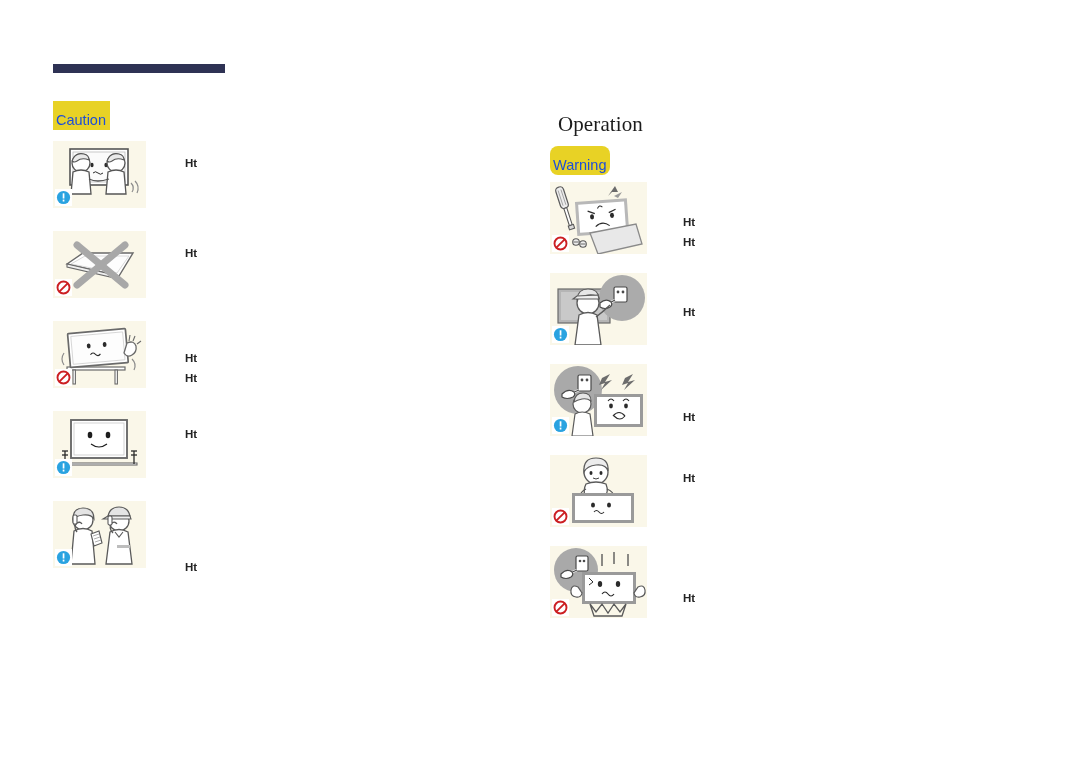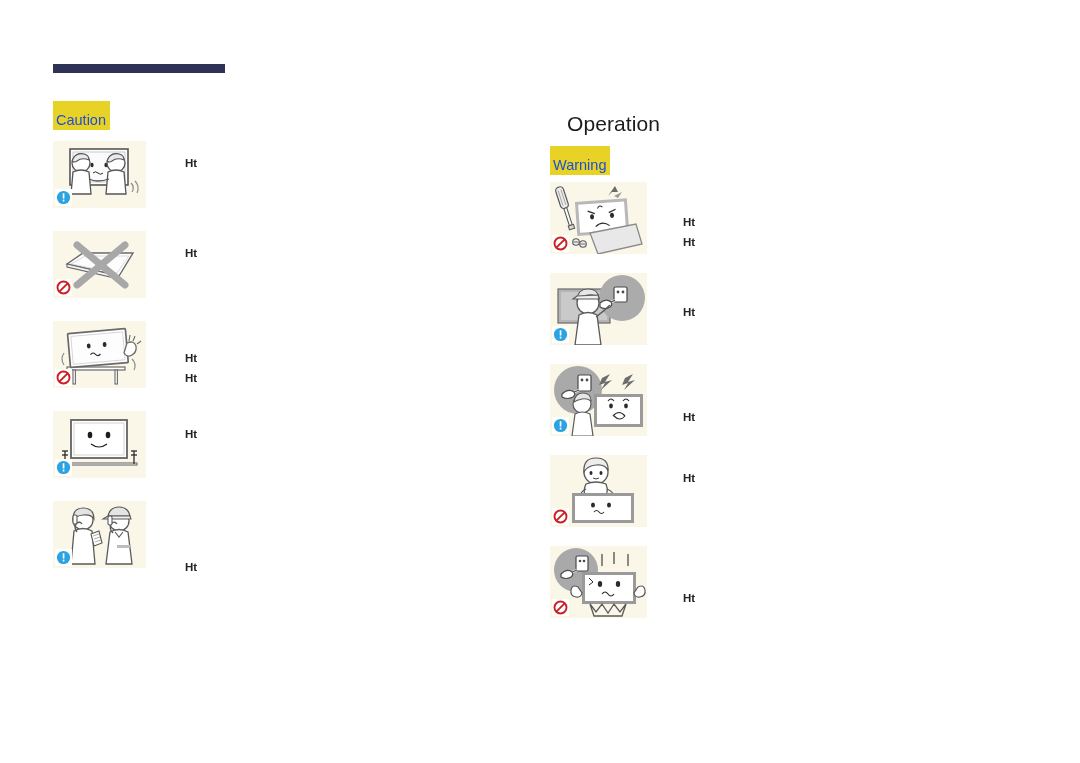--- a/index.html
+++ b/index.html
@@ -32,40 +32,41 @@
     position: absolute;
     top: 0;
     height: 763px;
   }
   .col-left  { left: 53px;  width: 470px; }
   .col-right { left: 550px; width: 480px; }
 
   
   .section-title {
     position: absolute;
-    left: 17px;
+    left: 8px;
     top: 98px;
     font-size: 21px;
     font-weight: 400;
     color: #1c1c1c;
     letter-spacing: 0.1px;
     white-space: nowrap;
+    font-family: Liberation Serif, serif;
   }
   .badge {
     position: absolute;
     left: 0;
     font-size: 14.5px;
     color: #1d4ed8;
     background: #e8d225;
     padding: 12px 4px 2px 3px;
     line-height: 15px;
     white-space: nowrap;
   }
   .badge-caution { top: 101px; }
-  .badge-warning { top: 146px; }
+  .badge-warning { top: 146px; border-radius: 8px; }
 
   
   .item {
     position: absolute;
     left: 0;
   }
   .thumb {
     position: absolute;
     left: 0;
     top: 0;

